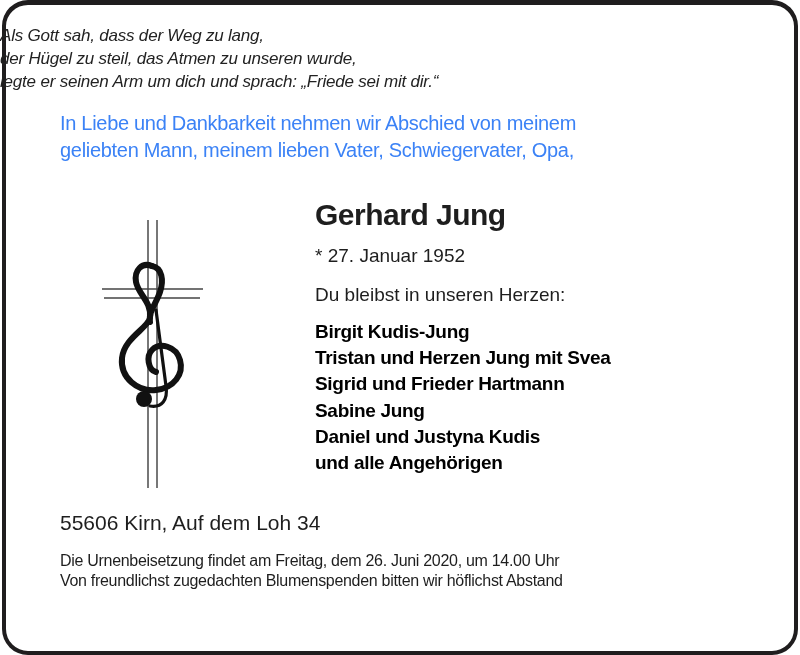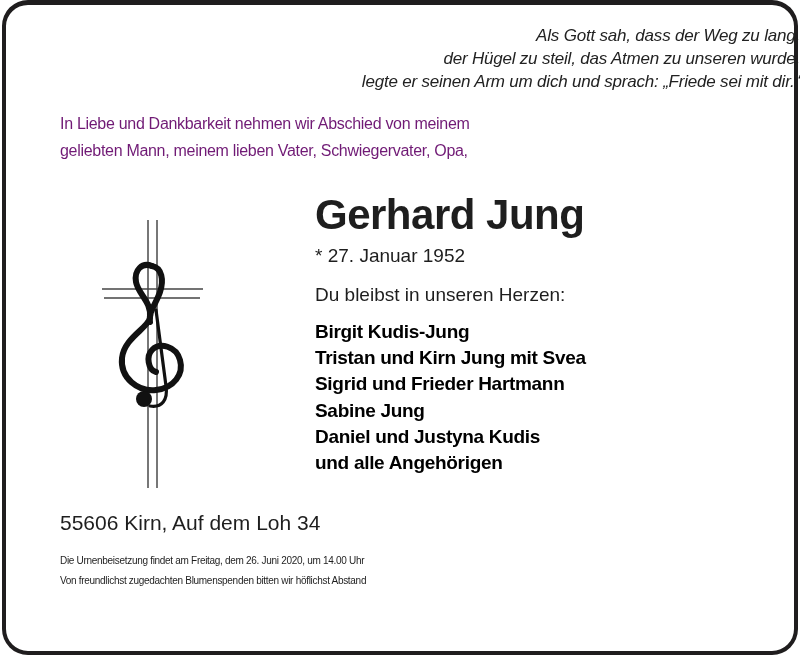--- a/index.html
+++ b/index.html
@@ -24,44 +24,44 @@
       border: 4px solid #1f1d1e;
       border-top-width: 5px;
       border-radius: 26px;
       background: #ffffff;
     }
     .quote {
       position: absolute;
       left: 0;
       top: 24px;
       width: 800px;
-      text-align: right;
+      text-align: left;
       font-style: italic;
       font-size: 17px;
       line-height: 23px;
       color: #222;
       letter-spacing: -0.2px;
     }
     .quote div { white-space: nowrap; }
     .intro {
       position: absolute;
       left: 60px;
       top: 110px;
       width: 640px;
-      font-size: 16px;
+      font-size: 20px;
       line-height: 27px;
-      color: #701a75;
+      color: #3b82f6;
       letter-spacing: -0.3px;
     }
     .intro div { white-space: nowrap; }
     .name {
       position: absolute;
       left: 315px;
       top: 193px;
-      font-size: 42px;
+      font-size: 30px;
       font-weight: bold;
       line-height: 44px;
       letter-spacing: -0.5px;
       color: #1e1e1e;
       white-space: nowrap;
     }
     .dates {
       position: absolute;
       left: 315px;
       top: 244px;
@@ -108,21 +108,21 @@
       top: 511px;
       font-size: 21px;
       line-height: 24px;
       white-space: nowrap;
       color: #1e1e1e;
     }
     .notice {
       position: absolute;
       left: 60px;
       top: 551px;
-      font-size: 10px;
+      font-size: 16px;
       line-height: 20.3px;
       color: #1e1e1e;
       letter-spacing: -0.3px;
     }
     .notice div { white-space: nowrap; }
     .emblem {
       position: absolute;
       left: 90px;
       top: 210px;
       width: 130px;
@@ -172,21 +172,21 @@
   <span>
     <span>*</span>
     <span>27. Januar 1952</span>
   </span>
 </div>
 
 <div class="subtitle">Du bleibst in unseren Herzen:</div>
 
 <div class="mourners">
   <div>Birgit Kudis-Jung</div>
-  <div>Tristan und Kirn Jung mit Svea</div>
+  <div>Tristan und Herzen Jung mit Svea</div>
   <div>Sigrid und Frieder Hartmann</div>
   <div>Sabine Jung</div>
   <div>Daniel und Justyna Kudis</div>
   <div>und alle Angehörigen</div>
 </div>
 
 <div class="address">55606 Kirn, Auf dem Loh 34</div>
 
 <div class="notice">
   <div>Die Urnenbeisetzung findet am Freitag, dem 26. Juni 2020, um 14.00 Uhr</div>

